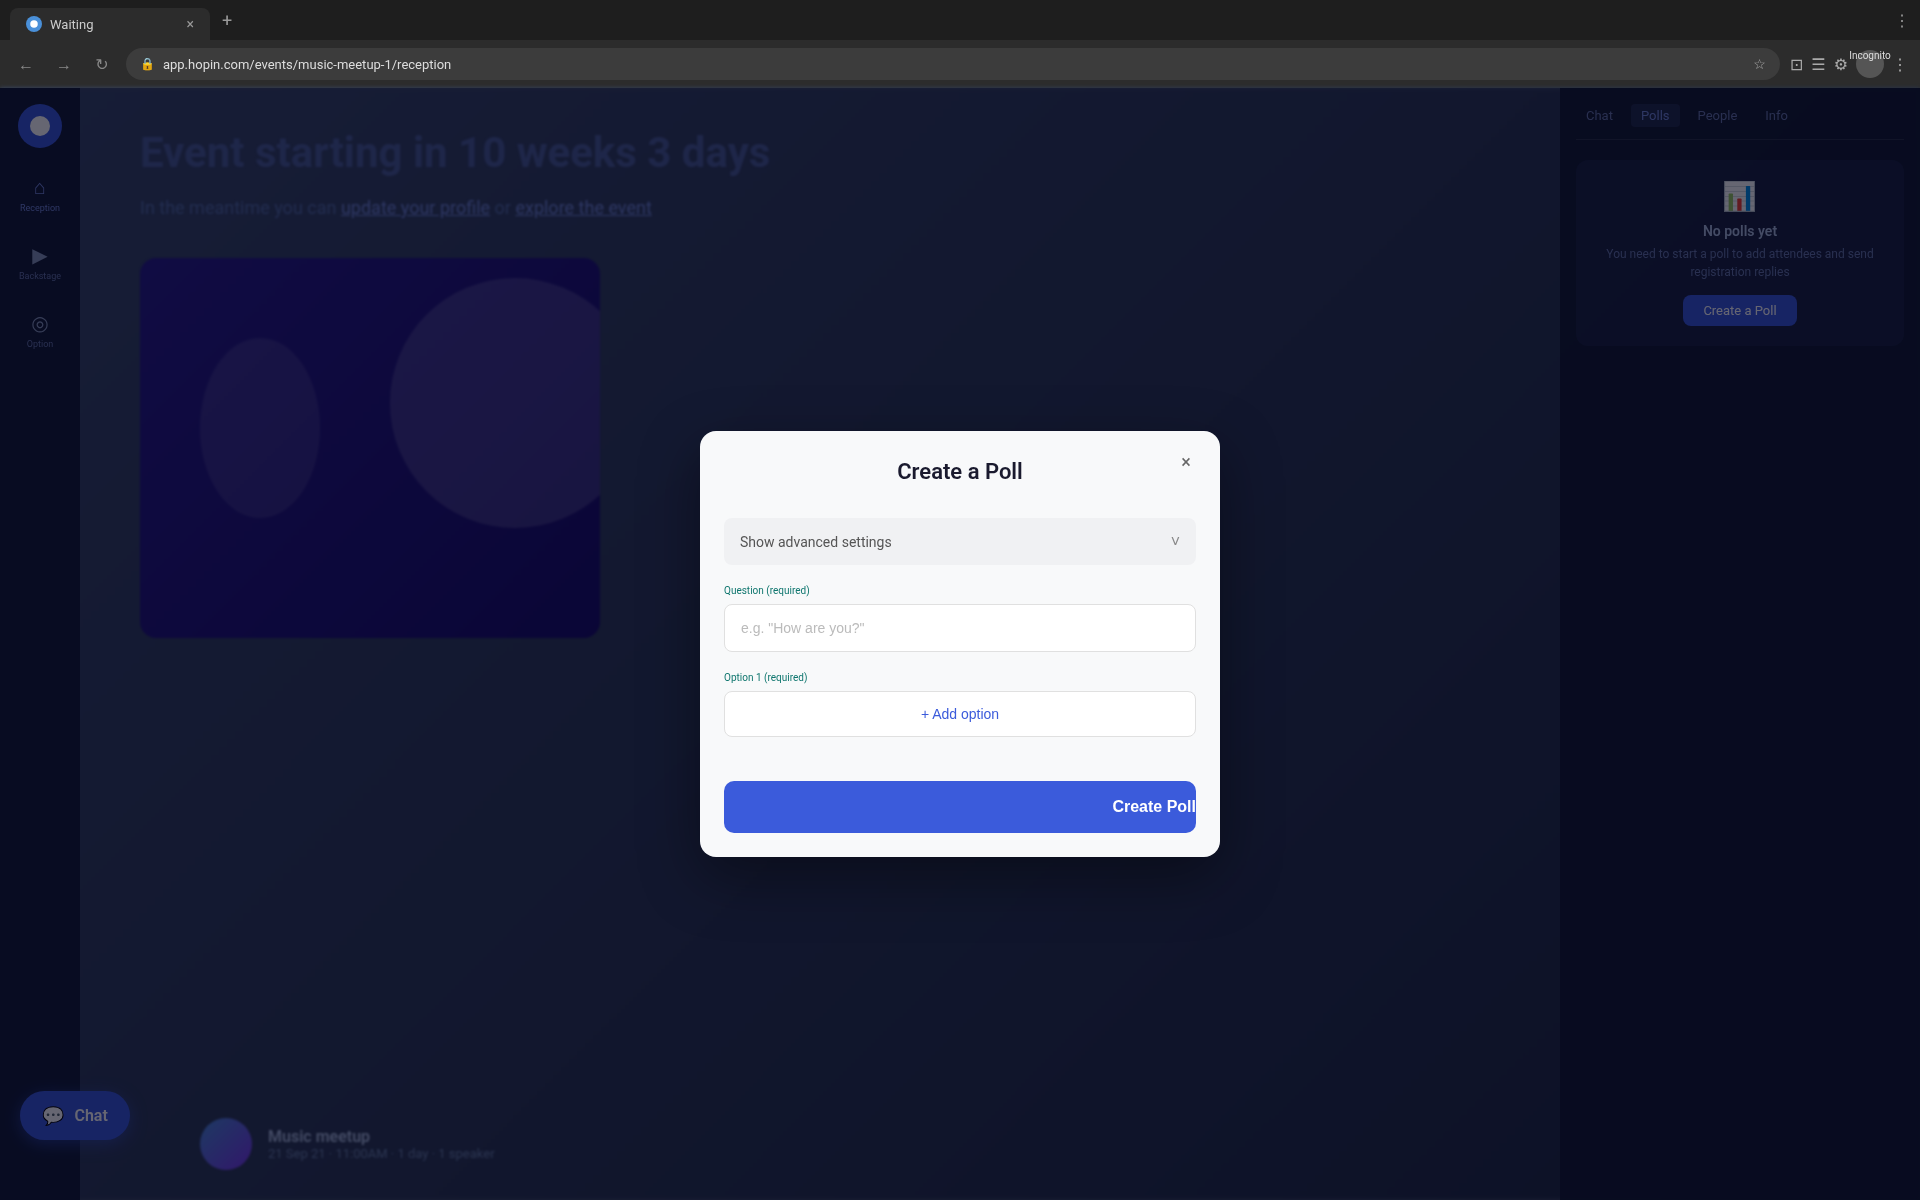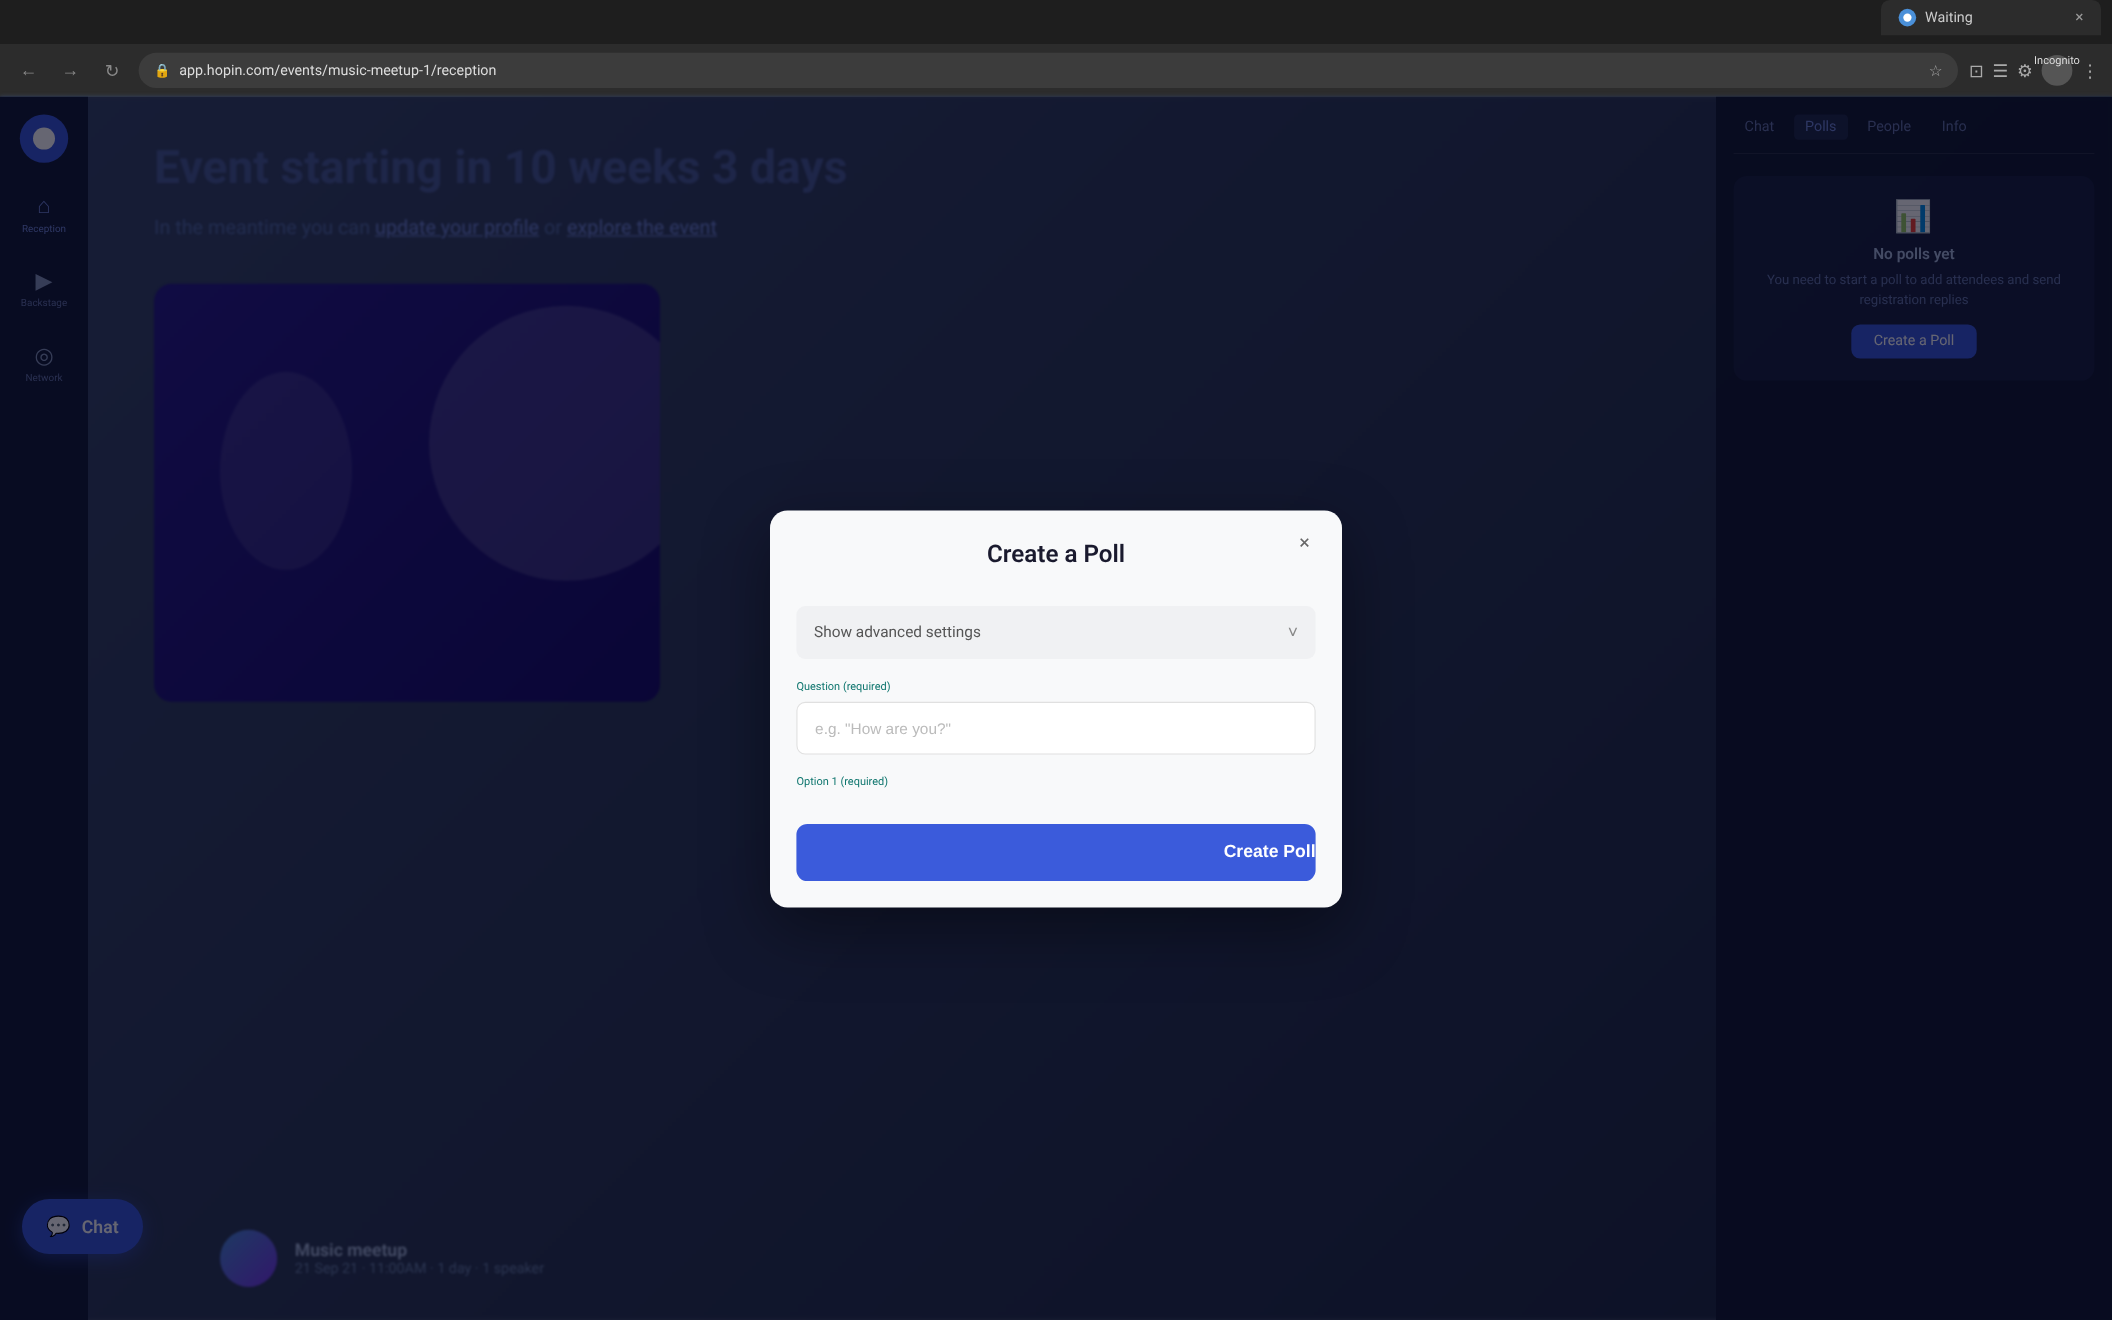--- a/index.html
+++ b/index.html
@@ -22,21 +22,20 @@
       flex-direction: column;
     }
 
     .browser-tabs {
       height: 40px;
       background: #1e1e1e;
       display: flex;
       align-items: flex-end;
       padding: 0 10px;
       gap: 4px;
-      flex-direction: column;
     }
 
     .browser-tab {
       display: flex;
       align-items: center;
       gap: 8px;
       background: #2c2c2c;
       padding: 8px 16px;
       border-radius: 8px 8px 0 0;
       min-width: 200px;
@@ -634,21 +633,21 @@
     <div class="sidebar-icon active">
       <span class="icon-shape">⌂</span>
       <span class="icon-label">Reception</span>
     </div>
     <div class="sidebar-icon">
       <span class="icon-shape">▶</span>
       <span class="icon-label">Backstage</span>
     </div>
     <div class="sidebar-icon">
       <span class="icon-shape">◎</span>
-      <span class="icon-label">Network</span>
+      <span class="icon-label">Option</span>
     </div>
   </div>
 
   <div class="main-content">
     <div class="event-title">Event starting in 10 weeks 3 days</div>
     <div class="event-subtitle">
       In the meantime you can <span style="color:#7289da;text-decoration:underline;">update your profile</span> or <span style="color:#7289da;text-decoration:underline;">explore the event</span>
     </div>
     <div class="event-card" style="position:relative; overflow:hidden;">
       <div class="event-circle-1"></div>
@@ -695,20 +694,23 @@
         </div>
 
         
         <div class="field-label">Question (required)</div>
         <input type="text" class="text-input" placeholder="e.g. &quot;How are you?&quot;" style="">
 
         
         <div class="field-label">Option 1 (required)</div>
 
         
+        <button class="add-option-btn">
+          <span>+ Add option</span>
+        </button>
       </div>
 
       <div class="modal-footer">
         <button class="create-poll-btn">
           <span>Create Poll</span>
         </button>
       </div>
     </div>
   </div>
 

